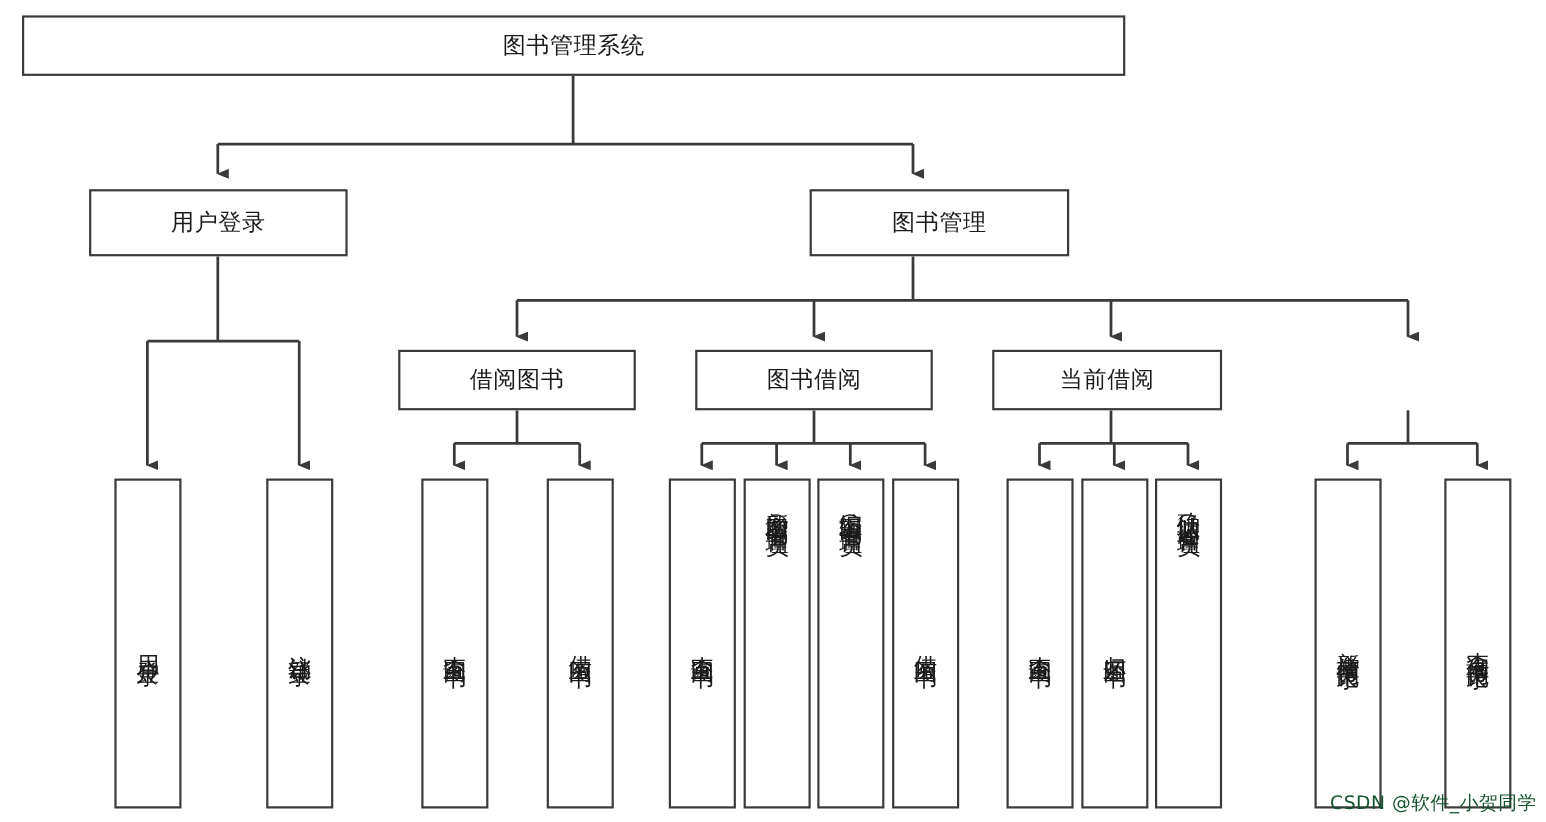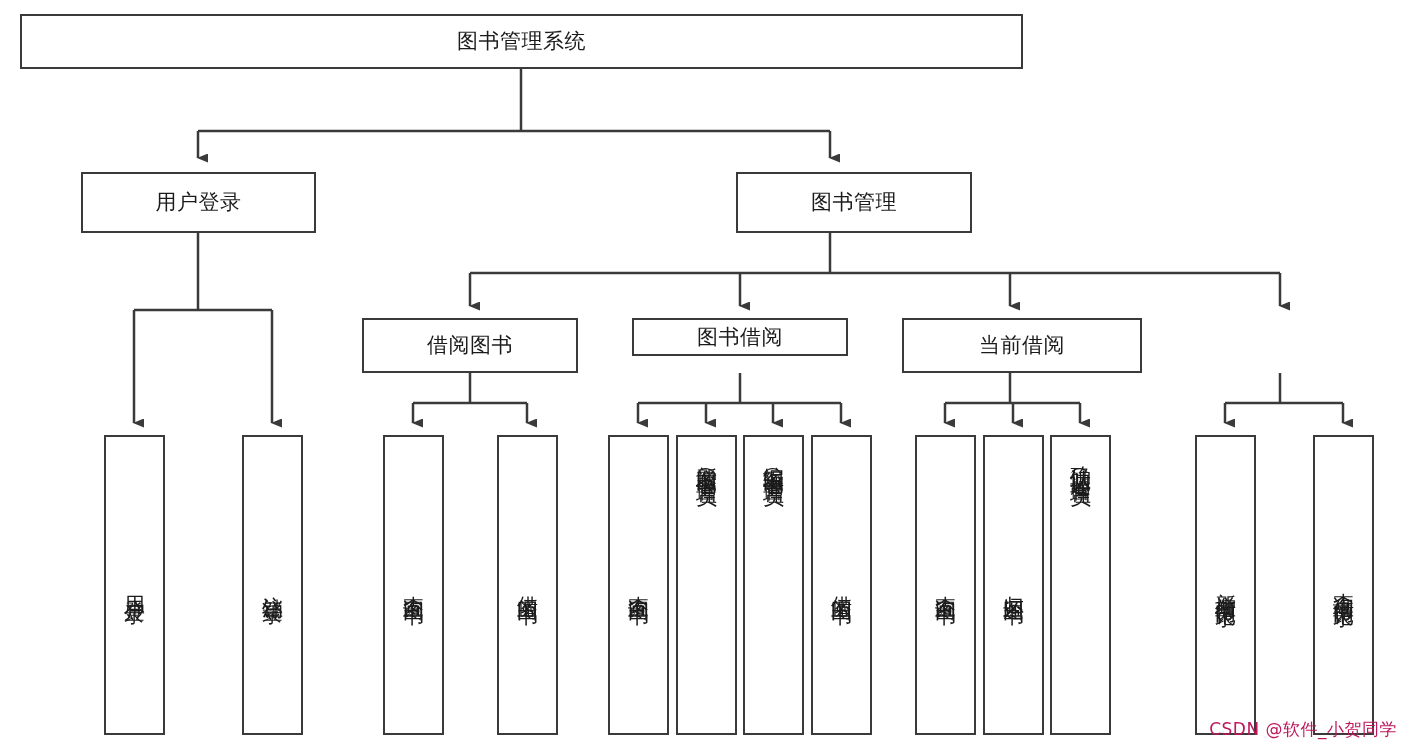--- a/index.html
+++ b/index.html
@@ -59,21 +59,21 @@
   }
   .node.vertical.center-text {
     align-items: center;
     padding-top: 0;
   }
   #watermark {
     position: absolute;
     right: 8px;
     bottom: 6px;
     font-size: 17px;
-    color: #be185d;
+    color: #14532d;
     letter-spacing: 0.5px;
     white-space: nowrap;
     pointer-events: none;
   }
 </style>
 </head>
 <body>
 
 <div id="diagram-root">
 
@@ -136,25 +136,25 @@
   </div>
 
   <div class="node horizontal" style="left:736px; top:172px; width:236px; height:61px;">
     <span class="node-label">图书管理</span>
   </div>
 
   <div class="node horizontal" style="left:362px; top:318px; width:216px; height:55px;">
     <span class="node-label">借阅图书</span>
   </div>
 
-  <div class="node horizontal" style="left:632px; top:318px; width:216px; height:38px;">
+  <div class="node horizontal" style="left:632px; top:318px; width:216px; height:55px;">
     <span class="node-label">图书借阅</span>
   </div>
 
-  <div class="node horizontal" style="left:902px; top:318px; width:240px; height:55px;">
+  <div class="node horizontal" style="left:902px; top:318px; width:209px; height:55px;">
     <span class="node-label">当前借阅</span>
   </div>
 
 
   <div class="node vertical center-text" style="left:104px; top:435px; width:61px; height:300px;">
     <span class="node-label">用户登录</span>
   </div>
 
   <div class="node vertical center-text" style="left:242px; top:435px; width:61px; height:300px;">
     <span class="node-label">注销登录</span>

